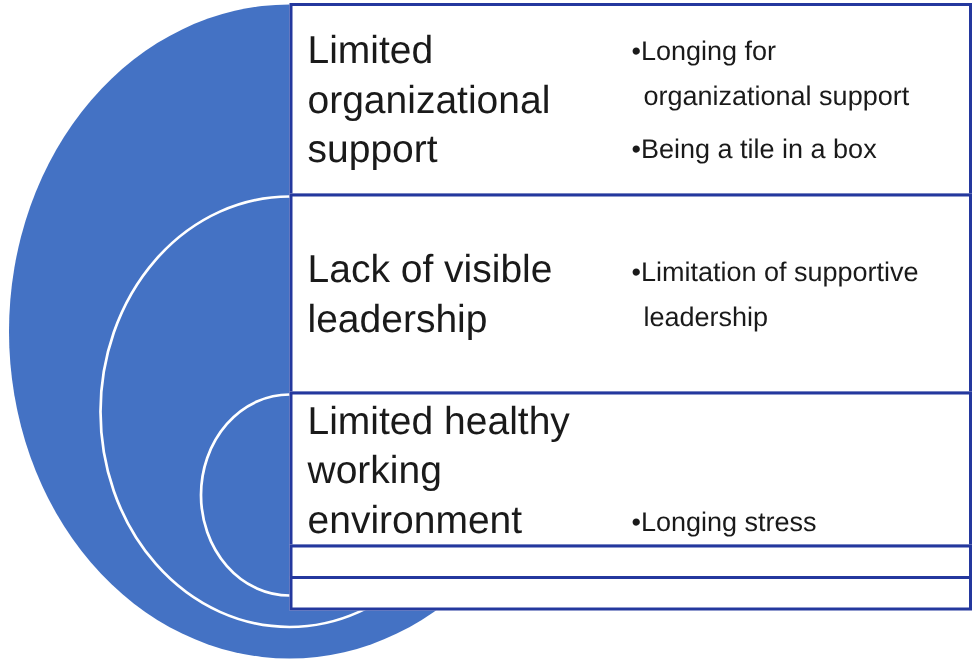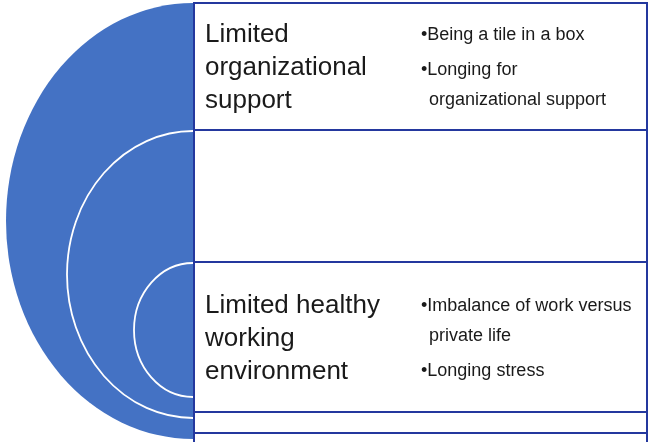--- a/index.html
+++ b/index.html
@@ -34,21 +34,21 @@
   }
   .row {
     background: var(--background);
     border: 2px solid var(--box-border);
     display: flex;
     align-items: center;
   }
   .row + .row { margin-top: -2px; }
   .row-1 { height: 129px; }
   .row-2 { height: 134px; }
-  .row-3 { height: 152px; }
+  .row-3 { height: 104px; align-items: flex-end; }
   .row-thin { height: 23px; }
   .heading {
     flex: 0 0 212px;
     padding-left: 10px;
     font-size: 26px;
     line-height: 33px;
     color: var(--text);
   }
   .bullets {
     flex: 1 1 auto;
@@ -73,34 +73,35 @@
     <ellipse cx="193" cy="221" rx="187" ry="218" fill="var(--circle-fill)"></ellipse>
     <ellipse cx="193" cy="274.5" rx="126" ry="143.5" fill="none" stroke="var(--ring-stroke)" stroke-width="1.8"></ellipse>
     <ellipse cx="193" cy="330" rx="59" ry="67" fill="none" stroke="var(--ring-stroke)" stroke-width="1.8"></ellipse>
   </svg>
 
   <div class="rows">
 
     <div class="row row-1">
       <div class="heading">Limited organizational support</div>
       <div class="bullets">
+        <div class="bullet"><span class="mark">•</span><span>Longing for organizational support</span></div>
         <div class="bullet"><span class="mark">•</span><span>Being a tile in a box</span></div>
-        <div class="bullet"><span class="mark">•</span><span>Longing for organizational support</span></div>
       </div>
     </div>
 
     <div class="row row-2">
+      <div class="heading">Lack of visible leadership</div>
       <div class="bullets">
+        <div class="bullet"><span class="mark">•</span><span>Limitation of supportive leadership</span></div>
       </div>
     </div>
 
     <div class="row row-3">
       <div class="heading">Limited healthy working environment</div>
       <div class="bullets">
-        <div class="bullet"><span class="mark">•</span><span>Imbalance of work versus private life</span></div>
         <div class="bullet"><span class="mark">•</span><span>Longing stress</span></div>
       </div>
     </div>
 
     <div class="row row-thin"></div>
     <div class="row row-thin"></div>
 
   </div>
 </div>
 

